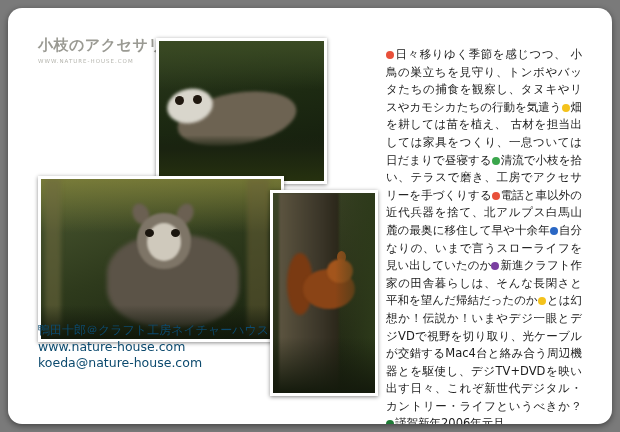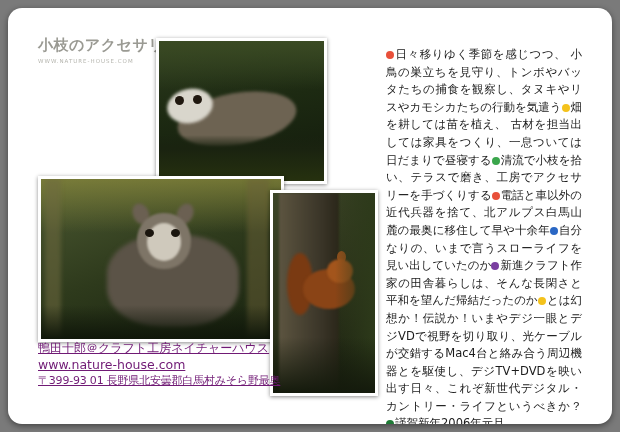--- a/index.html
+++ b/index.html
@@ -105,24 +105,23 @@
   #photo-squirrel .q-head { left: 54px; top: 66px; width: 26px; height: 24px; background:#a3551c; border-radius:50%; filter: blur(0.8px);}
   #photo-squirrel .q-tail { left: 14px; top: 60px; width: 26px; height: 62px; background:#7a3a12; border-radius:50%; filter: blur(1.4px);}
   #photo-squirrel .q-ear { left: 64px; top: 58px; width: 9px; height: 12px; background:#93501c; filter: blur(0.6px);}
   #photo-squirrel .bg1 { position:absolute; right:0; top:0; width:40px; height:100%; background:linear-gradient(90deg,rgba(40,55,25,0),#2d3a1a);}
   #photo-squirrel .bg2 { position:absolute; left:0; bottom:0; width:100%; height:56px; background:linear-gradient(0deg,#141a0c,rgba(20,26,12,0));}
 
   
   #address {
     position: absolute;
     left: 30px;
-    top: 332px;
+    top: 314px;
     width: 250px;
-    color: #701a75;
-    text-decoration: underline;
+    color: #0c4a6e;
   }
   #address .line {
     font-family: "DejaVu Sans", sans-serif;
     font-size: 12.5px;
     line-height: 16.5px;
     white-space: nowrap;
   }
   #address .line.jp { font-size: 12px; }
   #address .line.small { font-size: 11px; letter-spacing: -0.2px;}
 
@@ -193,20 +192,20 @@
     <div class="blob q-body"></div>
     <div class="blob q-ear"></div>
     <div class="blob q-head"></div>
     <div class="bg1"></div>
     <div class="bg2"></div>
   </div>
 
   <div id="address">
     <div class="line jp">鴨田十郎＠クラフト工房ネイチャーハウス</div>
     <div class="line">www.nature-house.com</div>
-    <div class="line small">〒399-93 01 長野県北安曇郡白馬村みそら野最奥</div>
+    <div class="line">koeda@nature-house.com</div>
   </div>
 
   <div id="message">
     <p><span class="dot red"></span><span>日々移りゆく季節を感じつつ、 小鳥の巣立ちを見守り、トンボやバッタたちの捕食を観察し、タヌキやリスやカモシカたちの行動を気遣う</span><span class="dot yellow"></span><span>畑を耕しては苗を植え、 古材を担当出しては家具をつくり、一息ついては日だまりで昼寝する</span><span class="dot green"></span><span>清流で小枝を拾い、テラスで磨き、工房でアクセサリーを手づくりする</span><span class="dot red"></span><span>電話と車以外の近代兵器を捨て、北アルプス白馬山麓の最奥に移住して早や十余年</span><span class="dot blue"></span><span>自分なりの、いまで言うスローライフを見い出していたのか</span><span class="dot purple"></span><span>新進クラフト作家の田舎暮らしは、そんな長閑さと平和を望んだ帰結だったのか</span><span class="dot yellow"></span><span>とは幻想か！伝説か！いまやデジ一眼とデジVDで視野を切り取り、光ケーブルが交錯するMac4台と絡み合う周辺機器とを駆使し、デジTV+DVDを映い出す日々、これぞ新世代デジタル・カントリー・ライフというべきか？</span><span class="dot dkgreen"></span><span>謹賀新年2006年元旦</span></p>
   </div>
 
 </div>
 
 </body></html>

